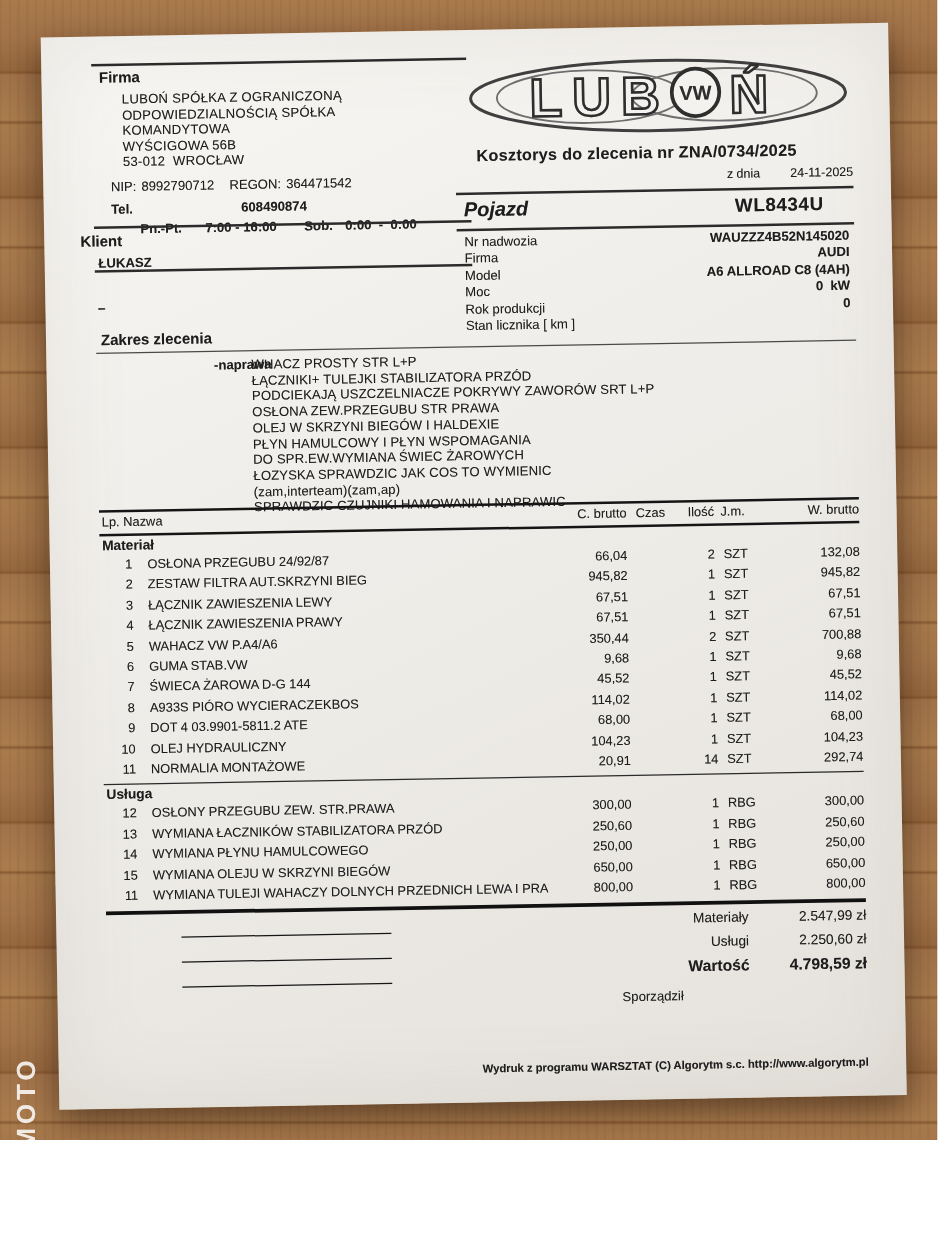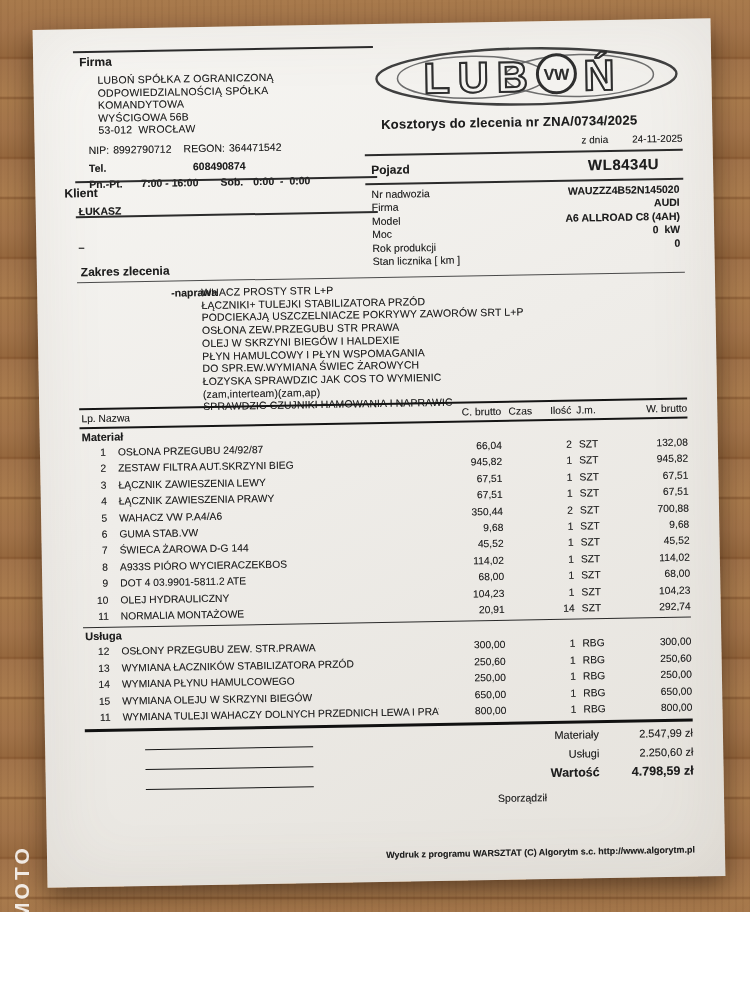--- a/index.html
+++ b/index.html
@@ -31,36 +31,36 @@
 
   #rule-top-left{left:40px;top:22px;width:300px;height:2px;}
   #firma{left:46px;top:26px;width:280px;}
   .firma-lines{margin:5px 0 0 18px;font-size:10.5px;line-height:12.6px;letter-spacing:0.2px;}
   .reg-row{margin:7px 0 0 8px;font-size:10.5px;}
   .reg-row .num{margin-left:4px;}
   .reg-row .regon-l{margin-left:12px;}
   .tel-row{margin:6px 0 0 8px;font-size:10.5px;font-weight:700;}
   .tel-row .lw{display:inline-block;width:104px;}
   .hours-row{margin:4px 0 0 8px;font-size:10.5px;font-weight:700;}
-  .hours-row .lw2{display:inline-block;width:52px;}
+  .hours-row .lw2{display:inline-block;width:52px;margin-left:23px;}
   .hours-row .sob{margin-left:22px;}
   .hours-row .sobh{margin-left:10px;}
   #rule1{left:40px;top:152px;width:302px;height:1.5px;}
   #klient{left:29px;top:157px;}
   .klient-name{margin:5px 0 0 14px;font-size:10.5px;}
   #rule2{left:40px;top:187px;width:302px;height:1.5px;}
   #dash{left:42px;top:212px;font-size:11px;font-weight:700;}
 
   #logo{left:338px;top:24px;}
   #title{left:300px;top:93px;width:350px;text-align:center;font-size:13px;font-weight:700;letter-spacing:0.2px;}
   #zdnia{left:400px;top:114px;width:248px;text-align:right;font-size:10px;}
   #zdnia .date{margin-left:24px;}
   #rule3{left:330px;top:130px;width:318px;height:1.5px;}
   #pojazd-row{left:336px;top:136px;width:302px;display:flex;justify-content:space-between;align-items:baseline;}
-  #pojazd-row .pj{font-size:12px;font-weight:700;}
+  #pojazd-row .pj{font-size:16px;font-weight:700;font-style:italic;}
   #pojazd-row .plate{font-size:15px;font-weight:700;letter-spacing:0.5px;margin-right:14px;}
   #rule4{left:330px;top:159px;width:318px;height:1.5px;}
   #vehicle{left:336px;top:164px;width:308px;font-size:10.5px;}
   .v-row{display:flex;justify-content:space-between;line-height:13.4px;}
   .v-row .vv{font-weight:700;}
 
   #zakres-h{left:44px;top:236px;}
   #rule5{left:40px;top:253px;width:608px;height:1px;background:#4a4a4a;}
   #naprawa-label{left:106px;top:259px;font-size:10.5px;font-weight:700;margin-left:28px;}
   #naprawa{left:164px;top:259px;width:440px;font-size:10.5px;line-height:12.7px;letter-spacing:0.1px;}

